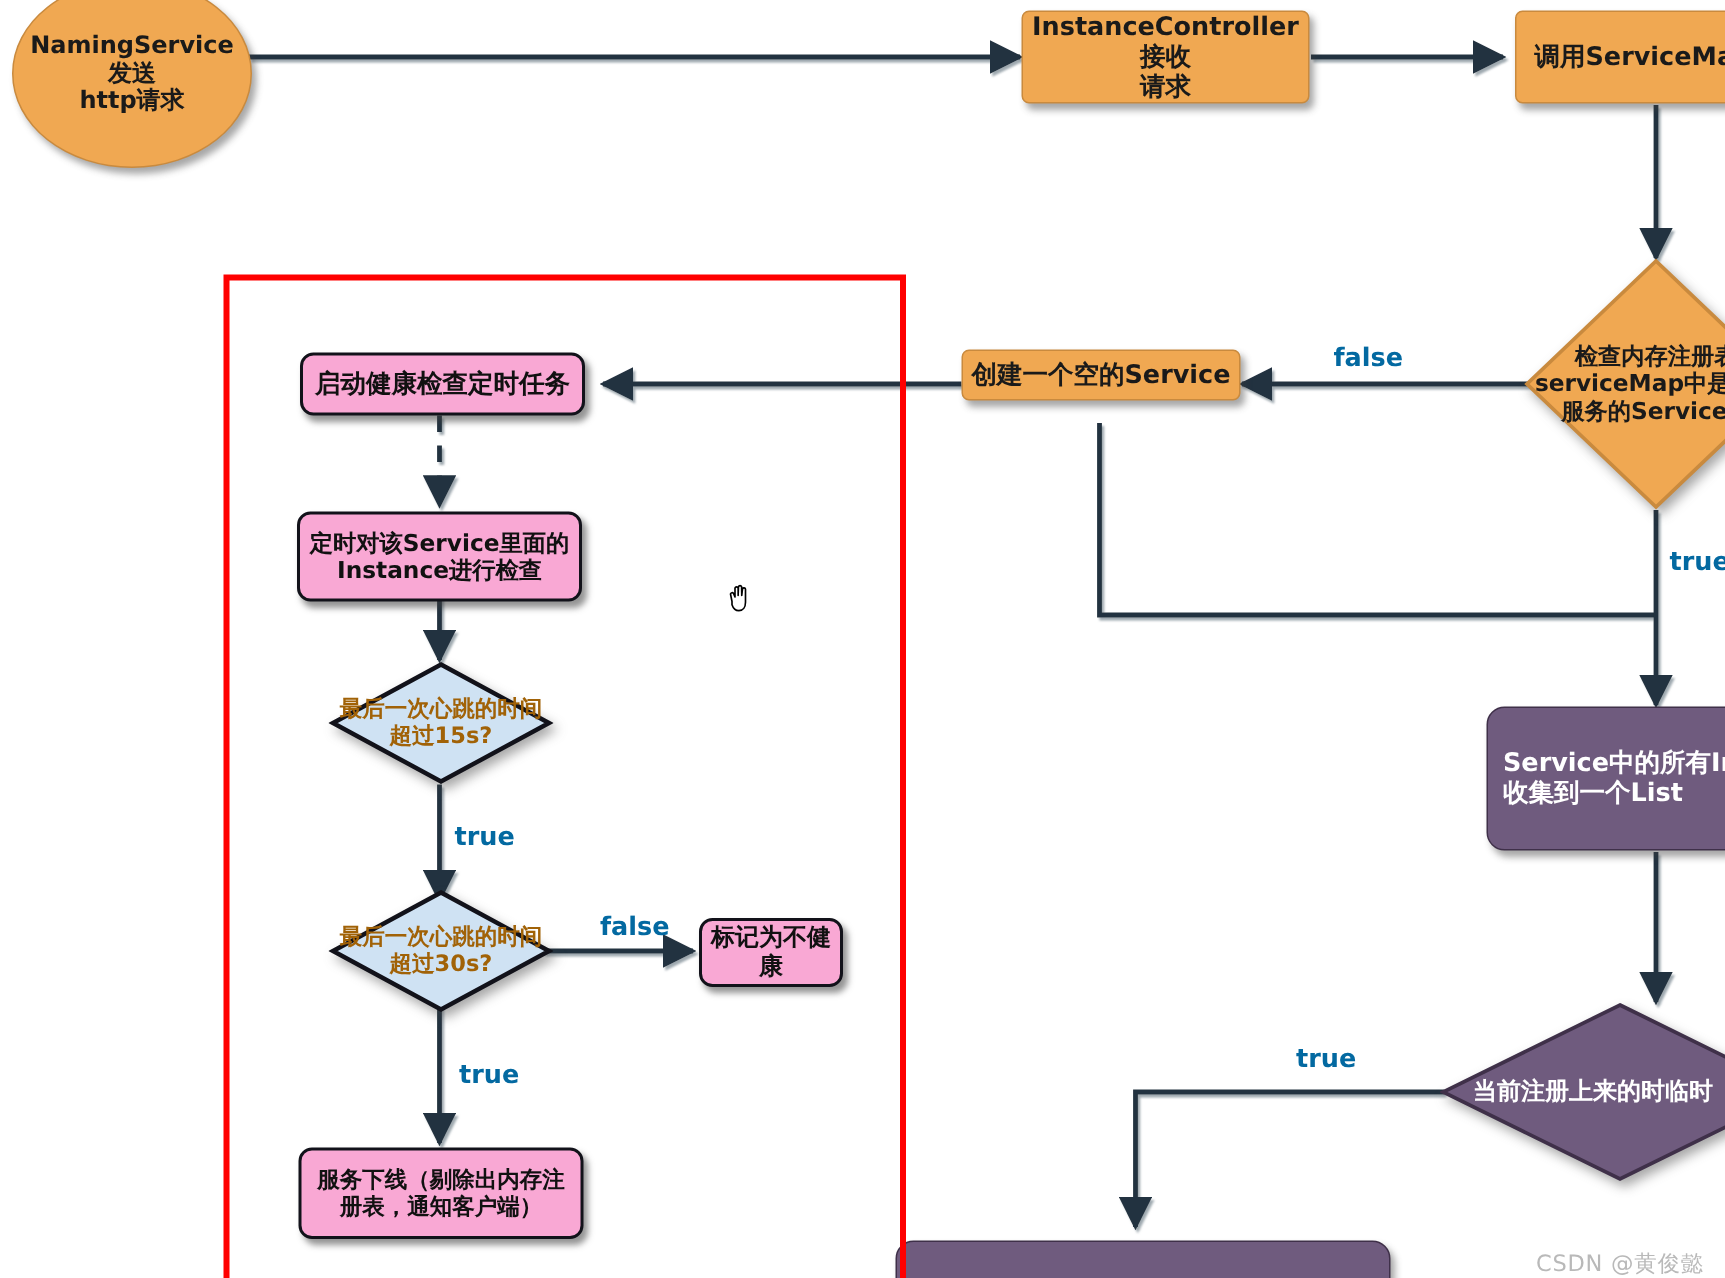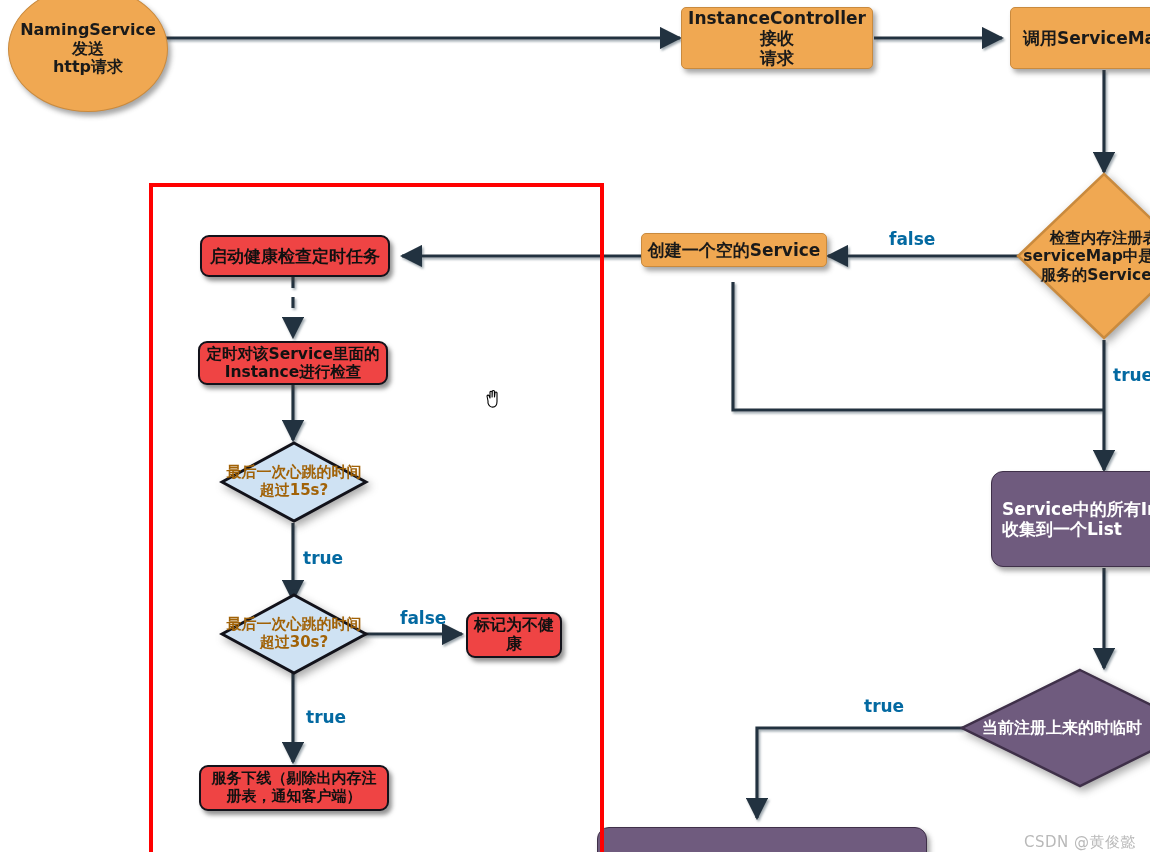--- a/index.html
+++ b/index.html
@@ -38,21 +38,21 @@
   .circle{
     border-radius:50%;
     box-shadow:3px 4px 5px rgba(60,60,60,.45);
   }
   .rrect{
     border-radius:5px;
     box-shadow:3px 4px 5px rgba(60,60,60,.45);
   }
   
   .blue{
-    background:#ef4444;
+    background:#f9a8d4;
     border:2px solid #12121a;
     color:#111111;
     border-radius:9px;
     box-shadow:3px 4px 4px rgba(60,60,60,.55);
   }
   
   .purple{
     background:#6f5b7e;
     border:1.6px solid #3f3049;
     color:#ffffff;
@@ -160,21 +160,21 @@
     </svg>
     <div class="dlabel" style="font-size:15.5px;">检查内存注册表
 serviceMap中是否存
 服务的Service对</div>
   </div>
 
   <div class="node orange rrect" style="left:641px;top:233px;width:186px;height:34px;font-size:17px;">创建一个空的Service</div>
 
   <div class="node blue" style="left:200px;top:235px;width:190px;height:42px;font-size:17px;">启动健康检查定时任务</div>
 
-  <div class="node blue" style="left:198px;top:341px;width:190px;height:44px;font-size:15.5px;">定时对该Service里面的
+  <div class="node blue" style="left:198px;top:341px;width:190px;height:60px;font-size:15.5px;">定时对该Service里面的
 Instance进行检查</div>
 
   <div class="diamond blue-d" style="left:219px;top:440px;width:150px;height:84px;">
     <svg class="shape" viewBox="0 0 150 84" preserveAspectRatio="none">
       <polygon points="75,3 147,42 75,81 3,42" fill="#cfe2f3" stroke="#12121a" stroke-width="3"></polygon>
     </svg>
     <div class="dlabel" style="font-size:15px;">最后一次心跳的时间
 超过15s?</div>
   </div>
 
@@ -182,21 +182,21 @@
     <svg class="shape" viewBox="0 0 150 84" preserveAspectRatio="none">
       <polygon points="75,3 147,42 75,81 3,42" fill="#cfe2f3" stroke="#12121a" stroke-width="3"></polygon>
     </svg>
     <div class="dlabel" style="font-size:15px;">最后一次心跳的时间
 超过30s?</div>
   </div>
 
   <div class="node blue" style="left:466px;top:612px;width:96px;height:46px;font-size:16px;">标记为不健
 康</div>
 
-  <div class="node blue" style="left:199px;top:765px;width:190px;height:46px;font-size:15px;">服务下线（剔除出内存注
+  <div class="node blue" style="left:199px;top:765px;width:190px;height:61px;font-size:15px;">服务下线（剔除出内存注
 册表，通知客户端）</div>
 
   <div class="node purple" style="left:991px;top:471px;width:200px;height:96px;font-size:17px;justify-content:flex-start;padding-left:10px;text-align:left;">Service中的所有Inst
 收集到一个List</div>
 
   <div class="diamond purple-d" style="left:960px;top:668px;width:240px;height:120px;">
     <svg class="shape" viewBox="0 0 240 120" preserveAspectRatio="none">
       <polygon points="120,2 238,60 120,118 2,60" fill="#6f5b7e" stroke="#3f3049" stroke-width="2.5"></polygon>
     </svg>
     <div class="dlabel" style="font-size:16px;left:22px;right:-40px;text-align:left;">当前注册上来的时临时</div>

